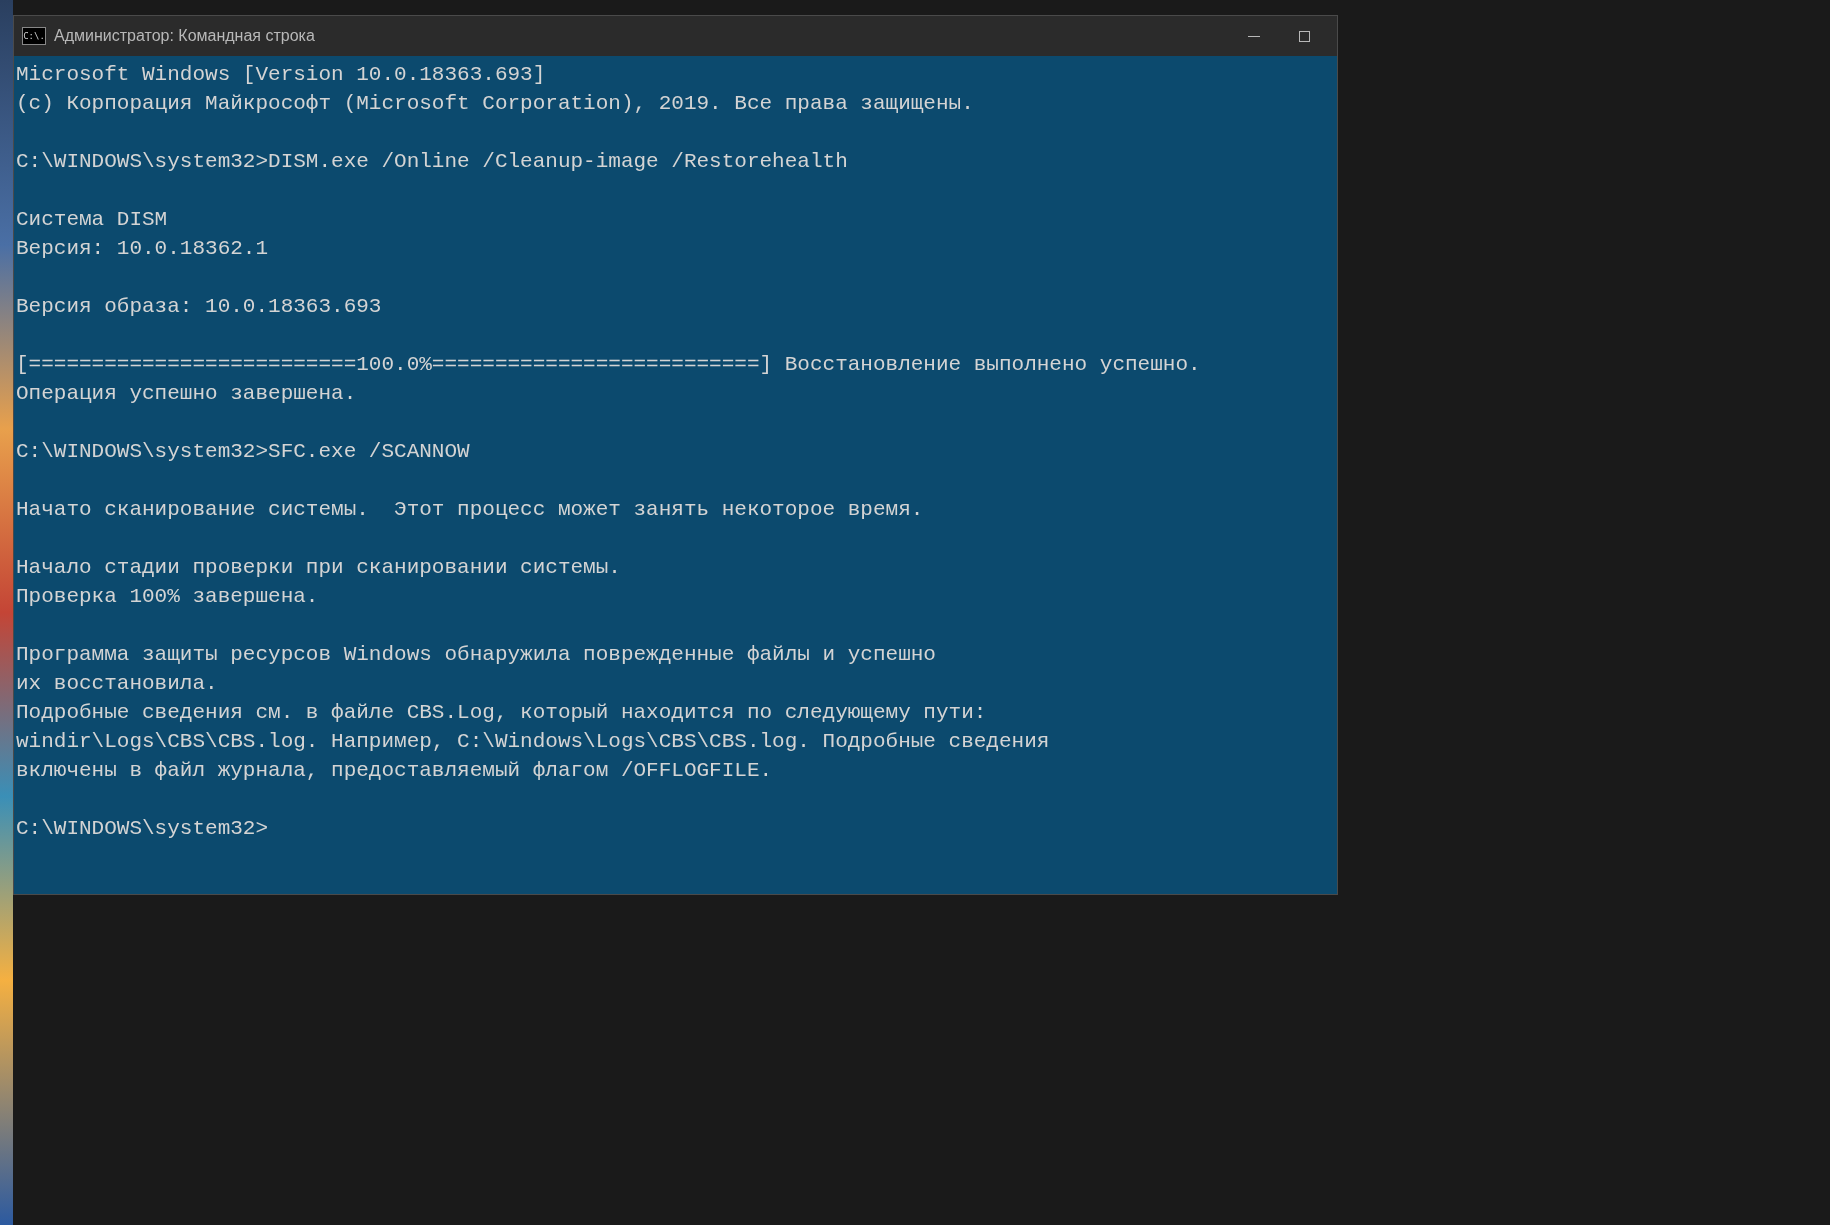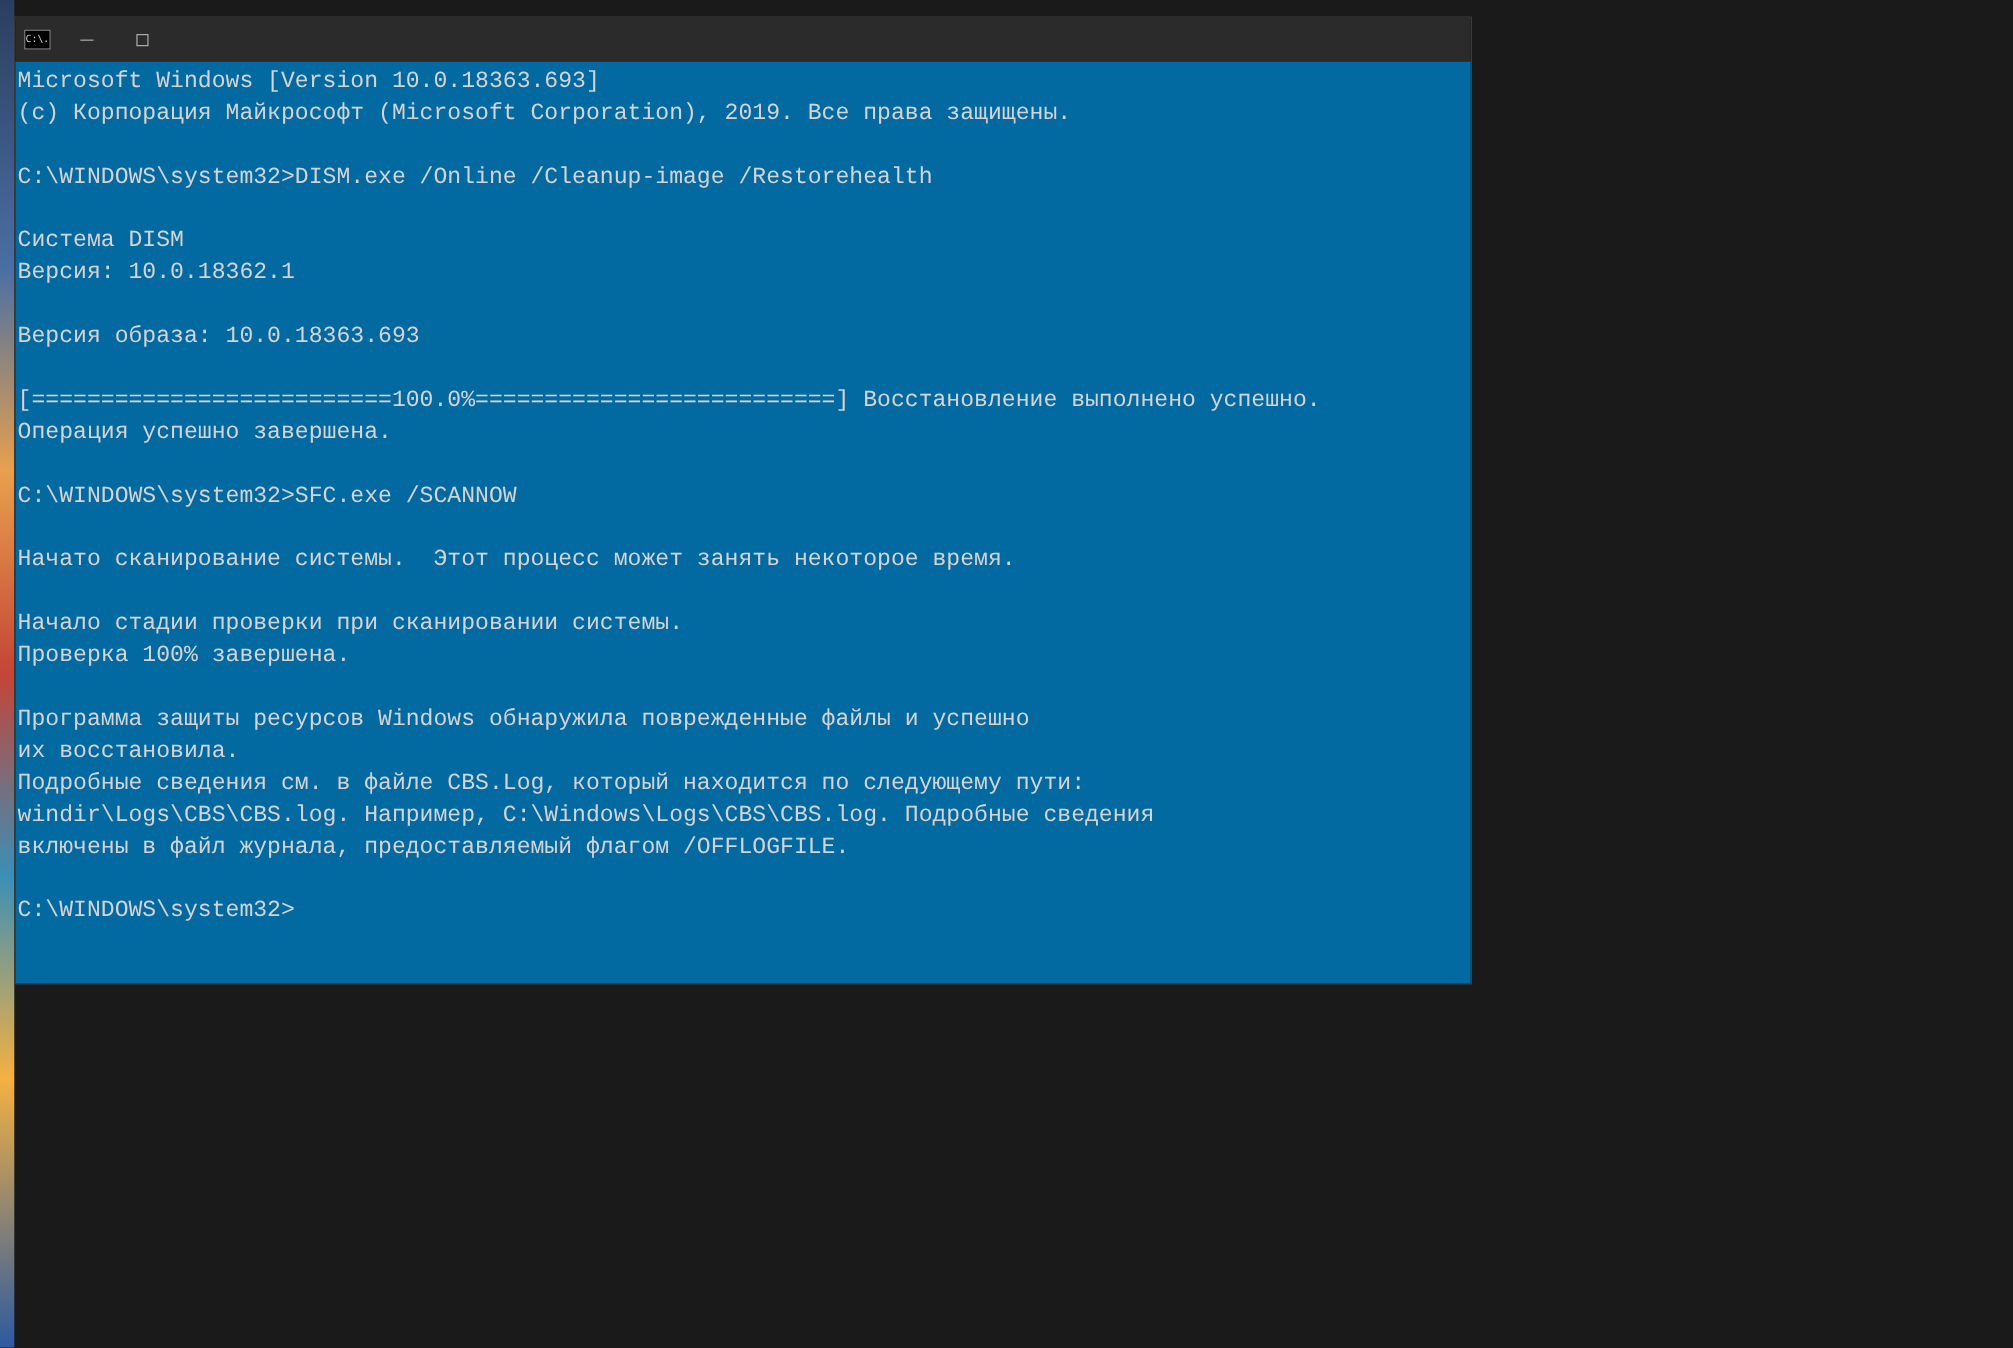--- a/index.html
+++ b/index.html
@@ -78,21 +78,21 @@
       height: 1px;
       background: #b8b8b8;
     }
     .maximize-box {
       width: 11px;
       height: 11px;
       border: 1px solid #b8b8b8;
     }
     .terminal {
       flex: 1;
-      background: #0369a1;
+      background: #0c4a6e;
       color: #d4d4d4;
       font-family: 'Consolas', 'Courier New', monospace;
       font-size: 21px;
       line-height: 29px;
       padding: 4px 2px;
       overflow: hidden;
       white-space: pre-wrap;
       word-break: break-all;
     }
     .terminal-line {
@@ -100,20 +100,21 @@
     }
   </style>
 </head>
 <body>
 
 <div class="desktop-bg"></div>
 
 <div class="window">
   <div class="titlebar">
     <div class="titlebar-icon">C:\.</div>
+    <div class="titlebar-title">Администратор: Командная строка</div>
     <div class="titlebar-controls">
       <div class="titlebar-btn">
         <div class="minimize-line"></div>
       </div>
       <div class="titlebar-btn">
         <div class="maximize-box"></div>
       </div>
     </div>
   </div>
   <div class="terminal" id="terminal-content"><div class="terminal-line">Microsoft Windows [Version 10.0.18363.693]</div><div class="terminal-line">(c) Корпорация Майкрософт (Microsoft Corporation), 2019. Все права защищены.</div><div class="terminal-line"></div><div class="terminal-line">C:\WINDOWS\system32&gt;DISM.exe /Online /Cleanup-image /Restorehealth</div><div class="terminal-line"></div><div class="terminal-line">Cистема DISM</div><div class="terminal-line">Версия: 10.0.18362.1</div><div class="terminal-line"></div><div class="terminal-line">Версия образа: 10.0.18363.693</div><div class="terminal-line"></div><div class="terminal-line">[==========================100.0%==========================] Восстановление выполнено успешно.</div><div class="terminal-line">Операция успешно завершена.</div><div class="terminal-line"></div><div class="terminal-line">C:\WINDOWS\system32&gt;SFC.exe /SCANNOW</div><div class="terminal-line"></div><div class="terminal-line">Начато сканирование системы.  Этот процесс может занять некоторое время.</div><div class="terminal-line"></div><div class="terminal-line">Начало стадии проверки при сканировании системы.</div><div class="terminal-line">Проверка 100% завершена.</div><div class="terminal-line"></div><div class="terminal-line">Программа защиты ресурсов Windows обнаружила поврежденные файлы и успешно</div><div class="terminal-line">их восстановила.</div><div class="terminal-line">Подробные сведения см. в файле CBS.Log, который находится по следующему пути:</div><div class="terminal-line">windir\Logs\CBS\CBS.log. Например, C:\Windows\Logs\CBS\CBS.log. Подробные сведения</div><div class="terminal-line">включены в файл журнала, предоставляемый флагом /OFFLOGFILE.</div><div class="terminal-line"></div><div class="terminal-line">C:\WINDOWS\system32&gt;</div></div>

